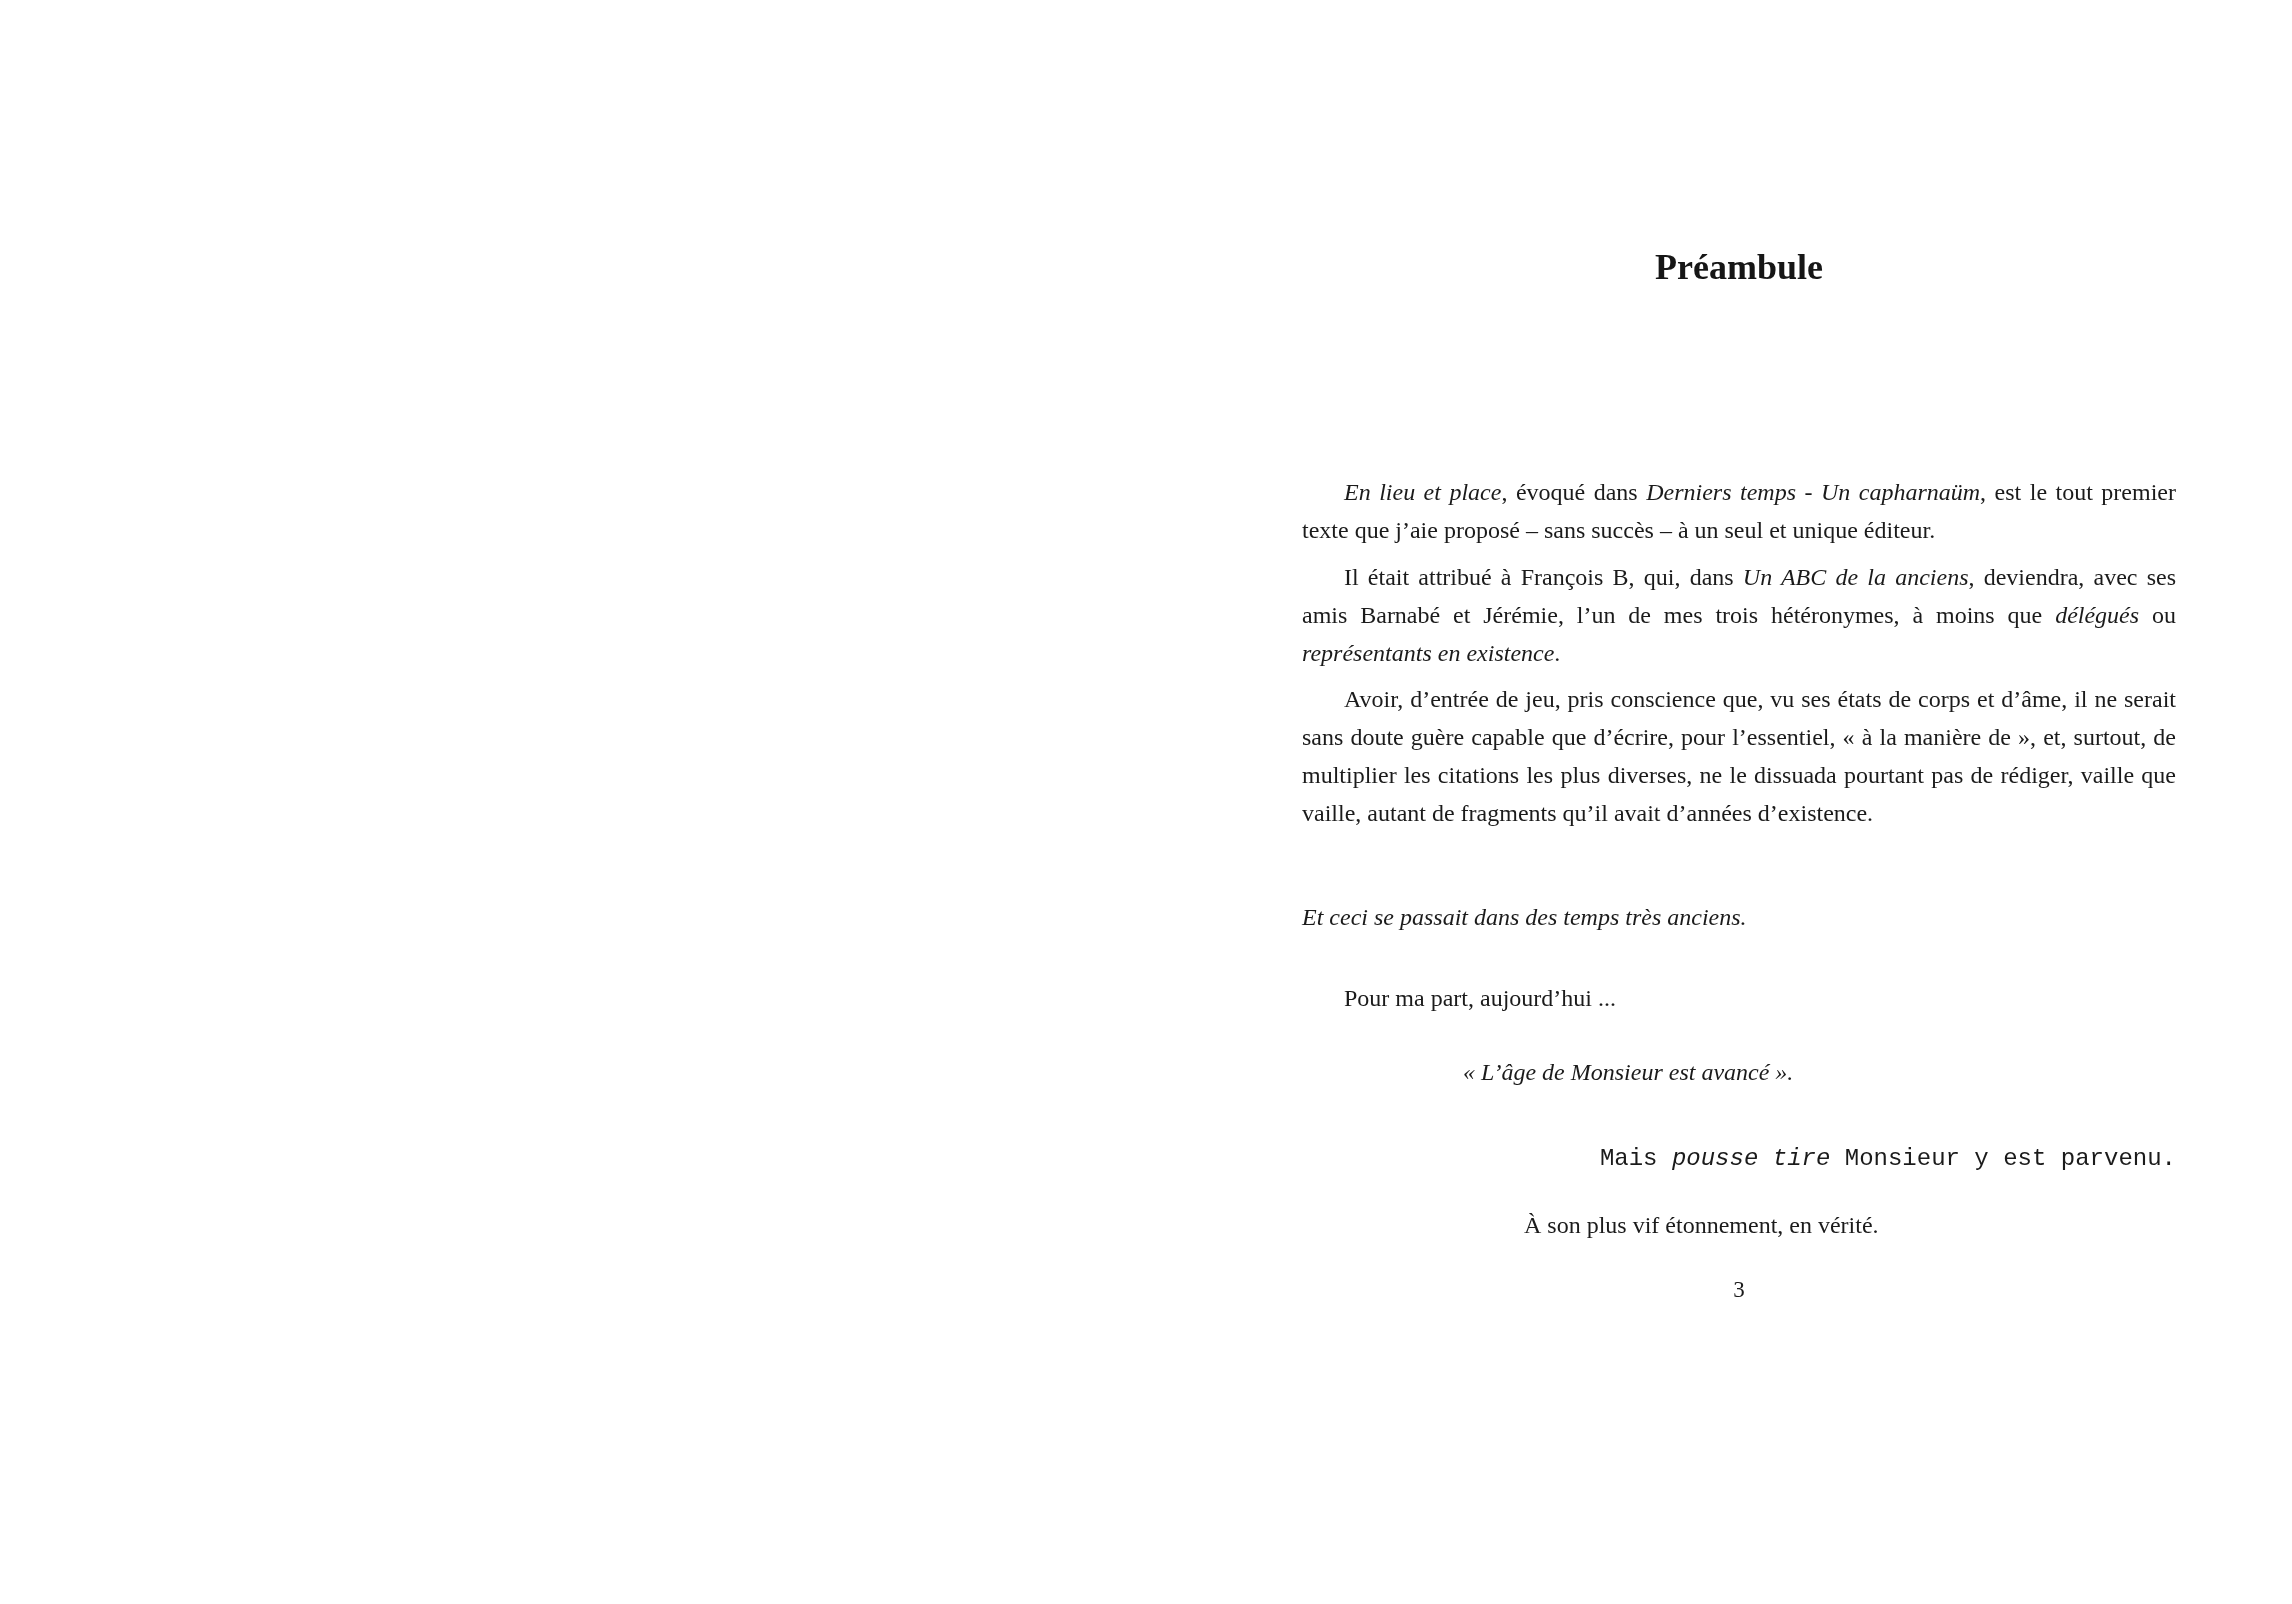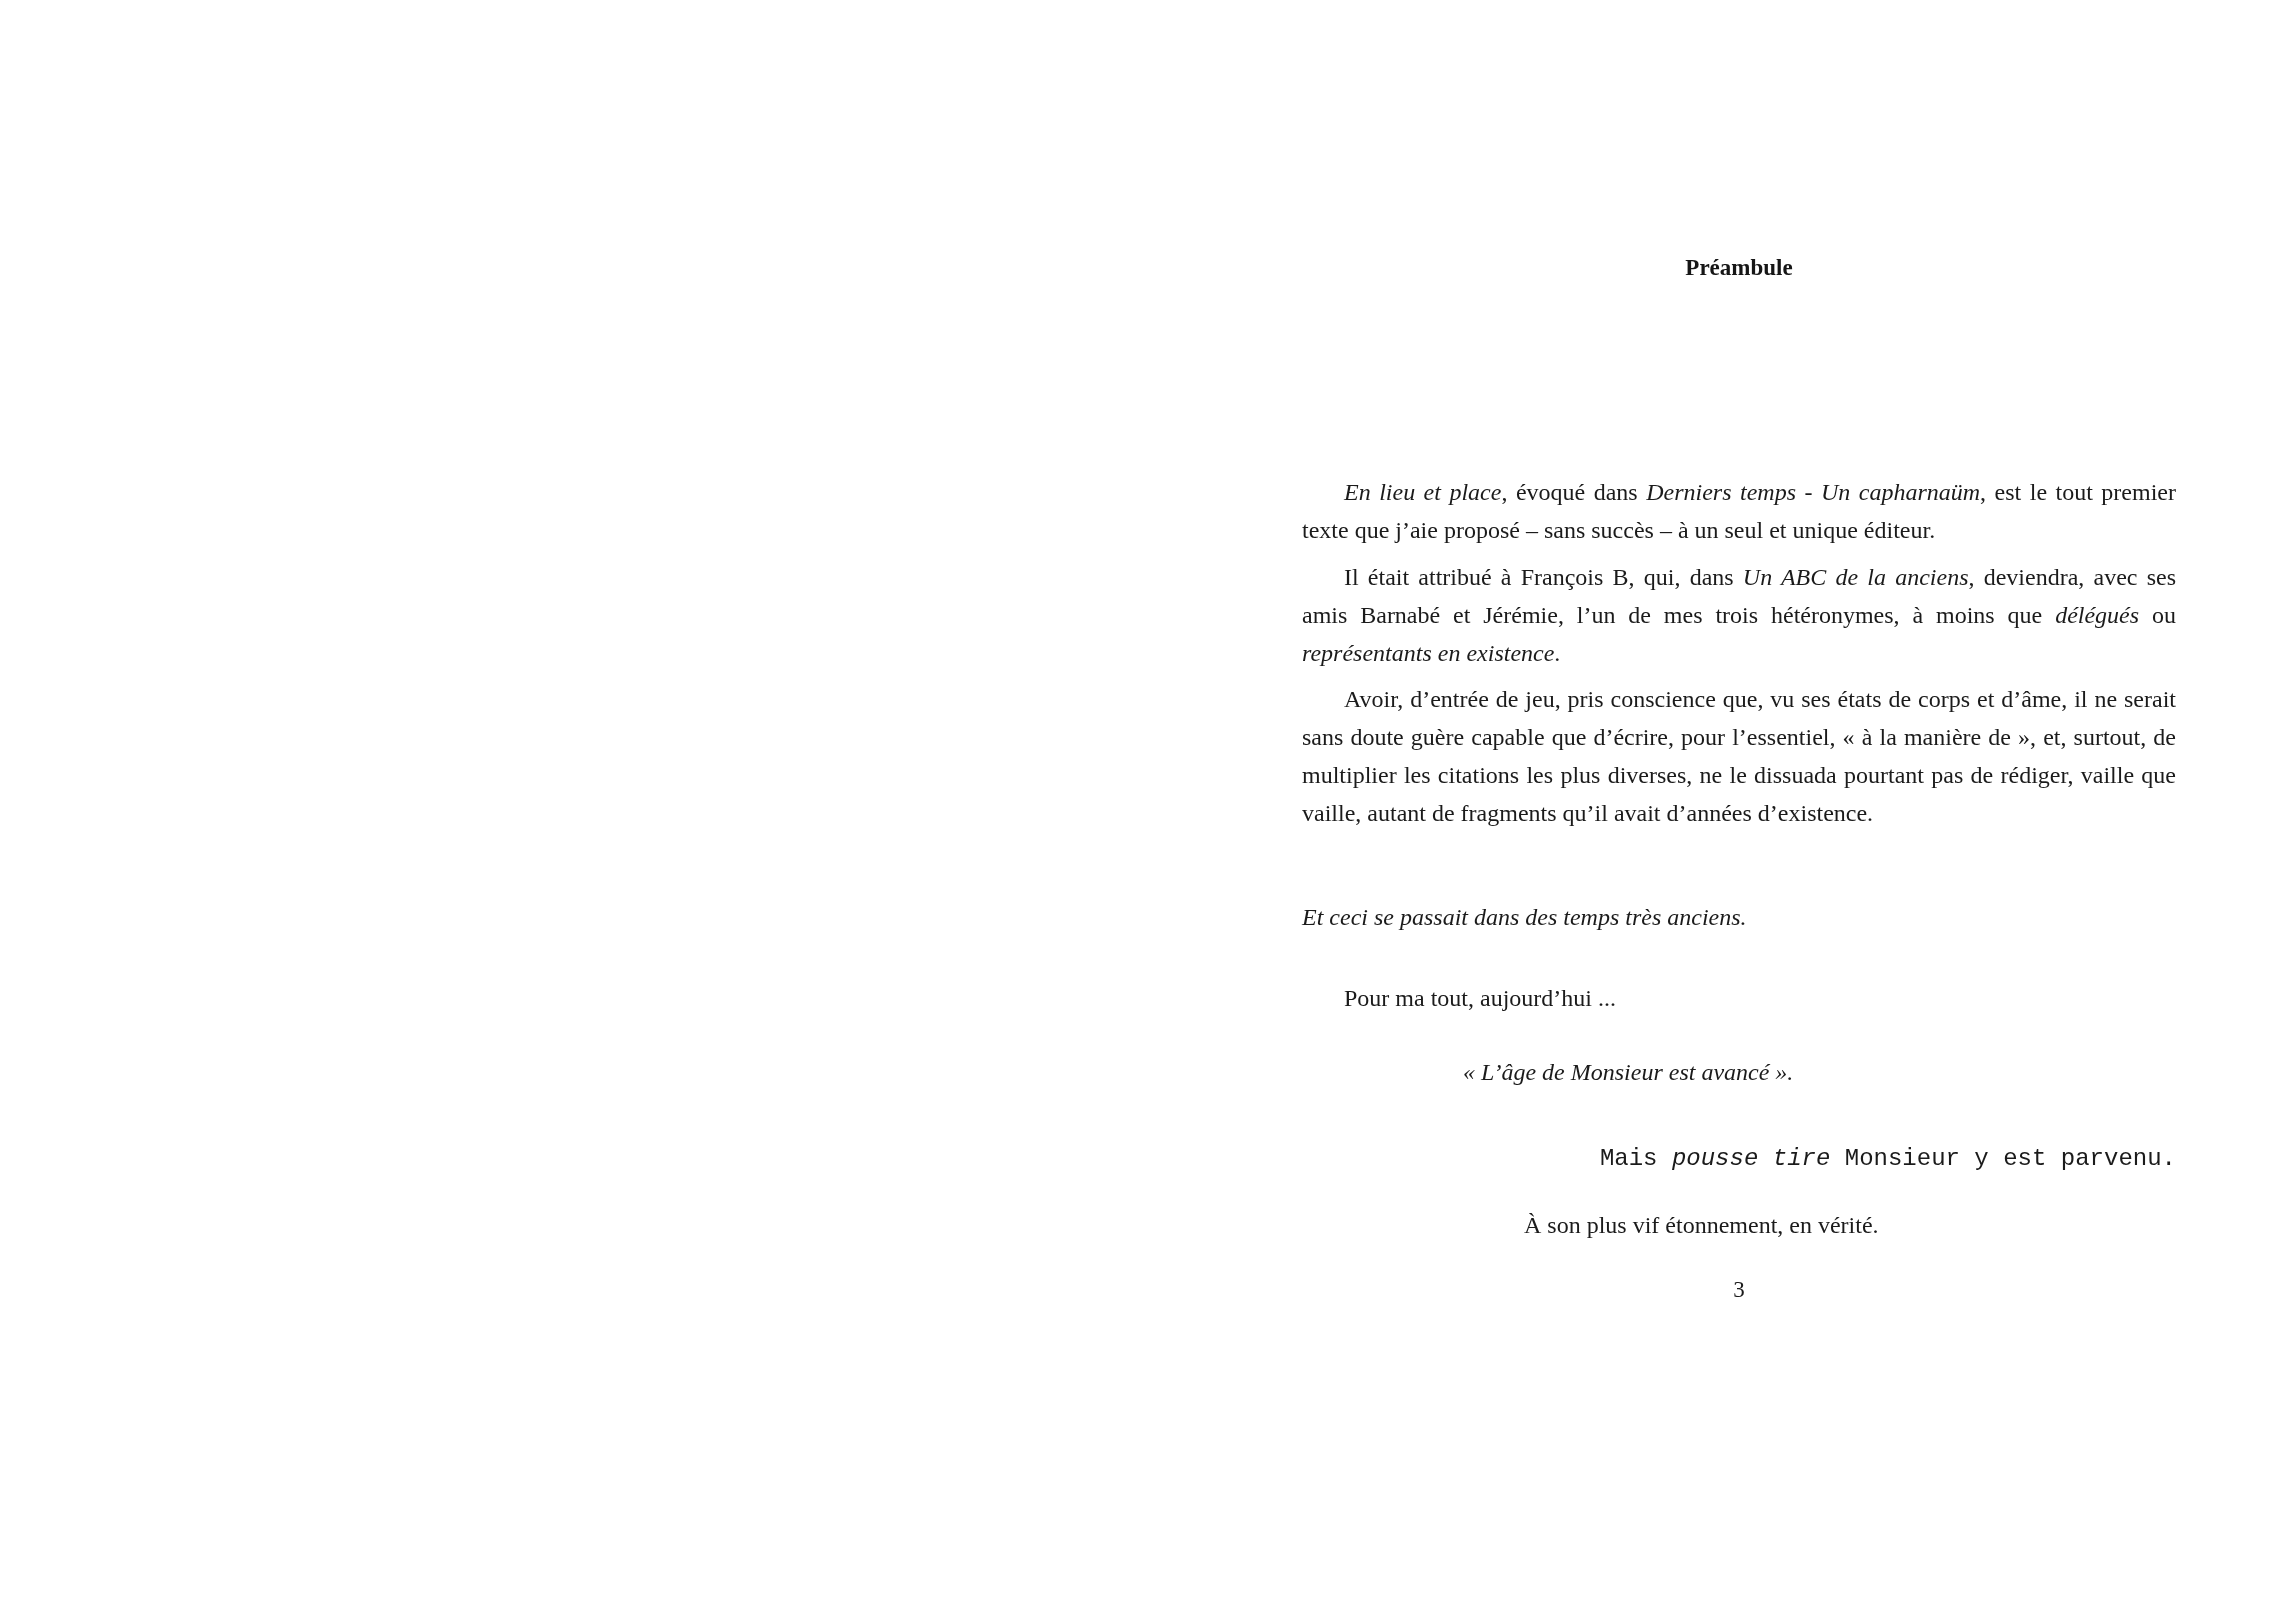--- a/index.html
+++ b/index.html
@@ -23,21 +23,21 @@
     left: 1302px;
     top: 0;
     width: 874px;
     padding-top: 250px;
     box-sizing: content-box;
     font-size: 24px;
     line-height: 38px;
   }
   .chapter-title {
     margin: 0;
-    font-size: 23px;
+    font-size: 36px;
     line-height: 35px;
     font-weight: bold;
     text-align: center;
     color: #161616;
   }
   p { margin: 0; }
   .body-para {
     text-align: justify;
     text-indent: 42px;
   }
@@ -89,21 +89,21 @@
 
     <p class="body-para"><span>Il était attribué à François B, qui, dans </span><i>Un ABC de la anciens</i><span>, deviendra, avec ses amis Barnabé et Jérémie, l’un de mes trois hétéronymes, à moins que </span><i>délégués</i><span> ou </span><i>représentants en existence</i><span>.</span></p>
 
 
 
 
     <p class="body-para"><span>Avoir, d’entrée de jeu, pris conscience que, vu ses états de corps et d’âme, il ne serait sans doute guère capable que d’écrire, pour l’essentiel, «&nbsp;à la manière de&nbsp;», et, surtout, de multiplier les citations les plus diverses, ne le dissuada pourtant pas de rédiger, vaille que vaille, autant de fragments qu’il avait d’années d’existence.</span></p>
 
     <p class="closing-line line-centered-italic"><i>Et ceci se passait dans des temps très anciens.</i></p>
 
-    <p class="closing-line line-indent"><span>Pour ma tout, aujourd’hui ...</span></p>
+    <p class="closing-line line-indent"><span>Pour ma part, aujourd’hui ...</span></p>
 
     <p class="closing-line line-tab-italic"><i>«&nbsp;L’âge de Monsieur est avancé&nbsp;».</i></p>
 
     <p class="closing-line line-right"><span>Mais </span><i>pousse tire</i><span> Monsieur y est parvenu.</span></p>
 
     <p class="closing-line line-tab2"><span>À son plus vif étonnement, en vérité.</span></p>
 
     <div class="page-number">3</div>
 
   </div>

